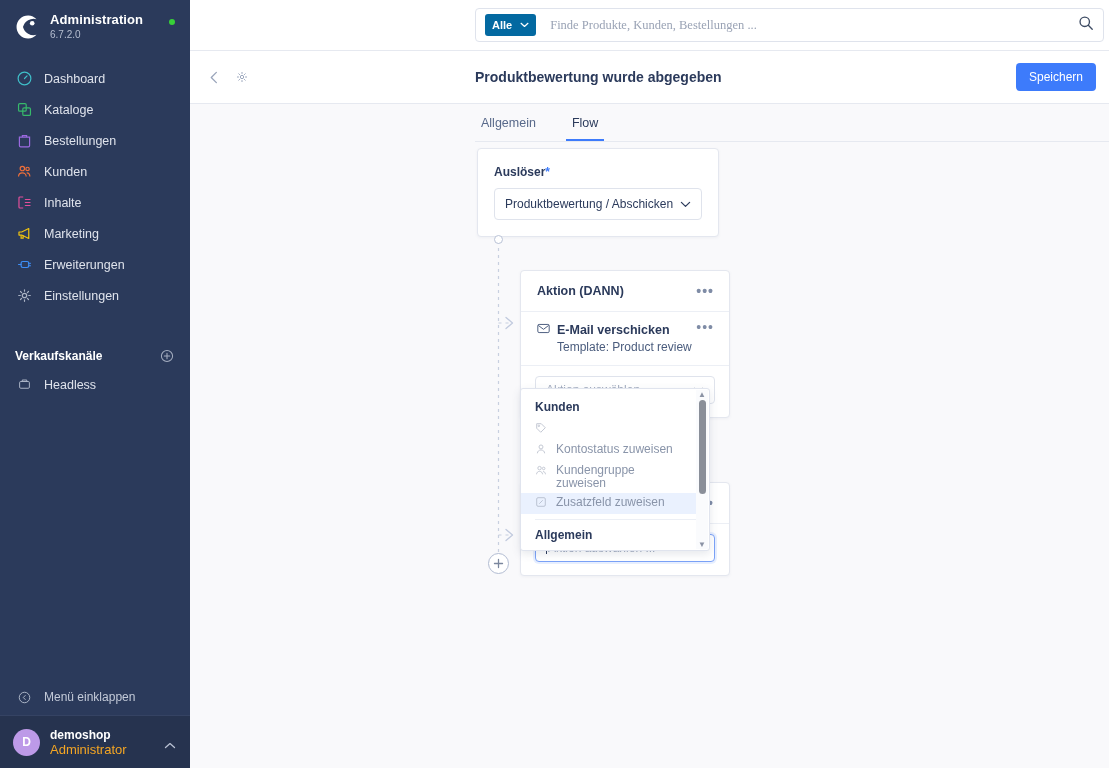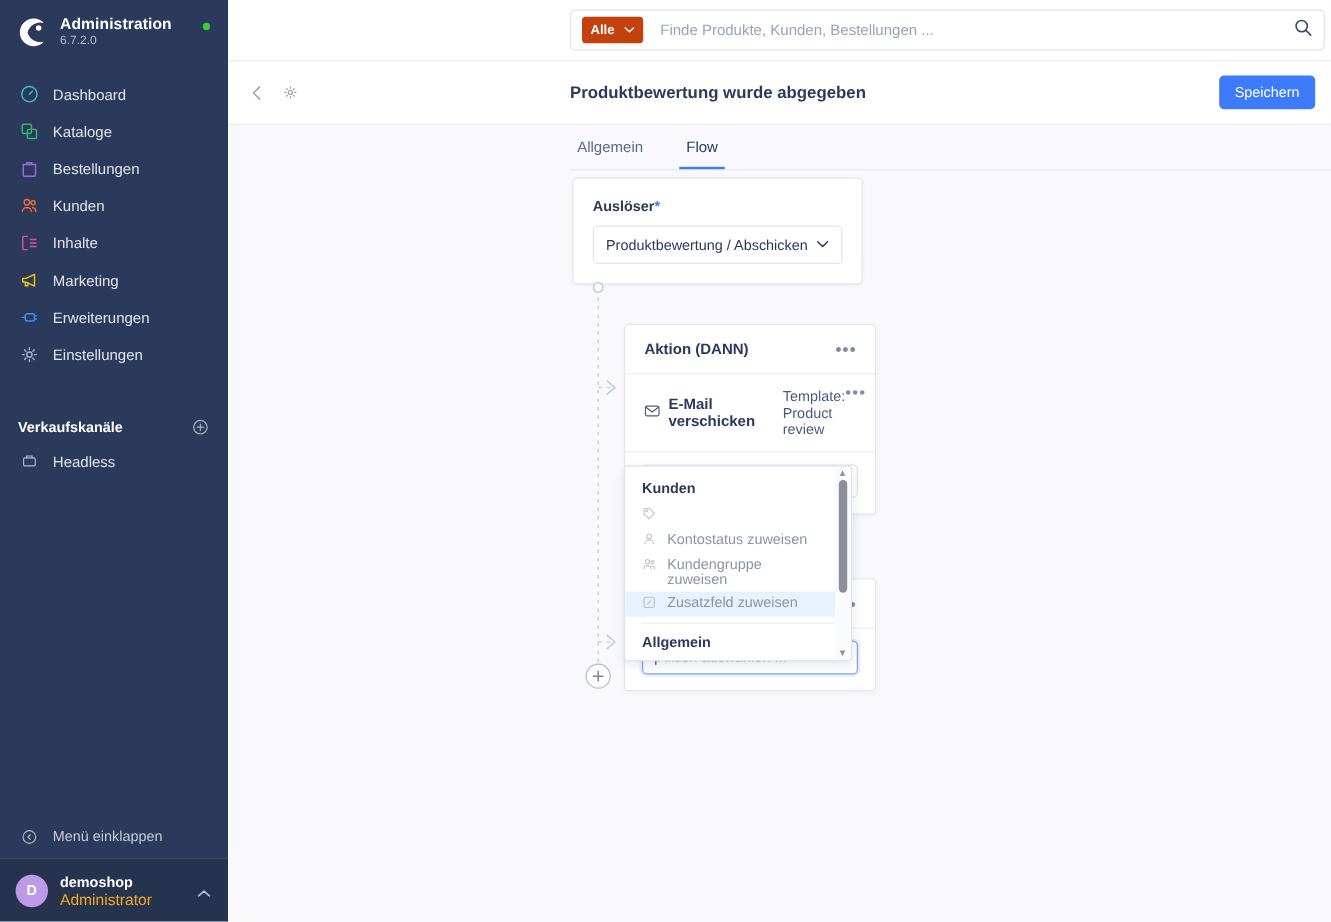--- a/index.html
+++ b/index.html
@@ -70,28 +70,28 @@
   .topbar {
     height: 51px; background: #fff; display: flex; align-items: center;
     border-bottom: 1px solid #e6e9f0;
   }
   .searchwrap {
     margin-left: 285px; width: 629px; height: 34px;
     border: 1px solid #dfe3ec; border-radius: 4px; background: #fff;
     display: flex; align-items: center; padding: 0 9px;
   }
   .scope-btn {
-    height: 22px; background: #c2410c; color: #fff; border-radius: 3px;
+    height: 22px; background: #0369a1; color: #fff; border-radius: 3px;
     font-size: 11px; display: flex; align-items: center; padding: 0 7px; cursor: pointer;
     font-weight: bold; gap: 8px;
   }
   .scope-caret { font-size: 8px; }
   .search-input {
     border: 0; outline: 0; flex: 1 1 auto; margin-left: 14px; font-size: 12.5px;
-    color: #404040; background: transparent; font-family: Liberation Sans, sans-serif;
+    color: #404040; background: transparent; font-family: Liberation Serif, serif;
   }
   .search-input::placeholder { color: #9aa3b5; }
   .search-icon { cursor: pointer; color: #3d4b63; }
 
   .smartbar {
     height: 53px; background: #fff; display: flex; align-items: center;
     border-bottom: 1px solid #e6e9f0; position: relative;
   }
   .sb-left { display: flex; align-items: center; gap: 14px; padding-left: 18px; }
   .sb-icon { cursor: pointer; color: #9aa5bb; display: flex; }
@@ -132,21 +132,21 @@
   .req { color: #3d7bfb; font-weight: bold; }
   .select {
     margin: 9px 16px 16px 16px; height: 32px; border: 1px solid #dfe3ec;
     border-radius: 4px; display: flex; align-items: center; justify-content: space-between;
     padding: 0 10px; font-size: 12px; color: #2b3a5b; background: #fff; cursor: pointer;
   }
   .chev { color: #2b3a5b; font-size: 11px; }
 
   .action-card { left: 330px; top: 128px; width: 210px; }
   .act-row { padding: 11px 15px 11px 16px; display: flex; align-items: flex-start; justify-content: space-between; }
-  .act-main { display: flex; gap: 3px; }
+  .act-main { display: flex; flex-direction: column; gap: 3px; }
   .act-title { font-size: 12.5px; font-weight: bold; color: #2b3a5b; display: flex; align-items: center; gap: 7px; }
   .act-sub { font-size: 12px; color: #4a5c7d; padding-left: 20px; }
 
   .select-empty {
     margin: 10px 14px 13px 14px; height: 28px; border: 1px solid #dfe3ec;
     border-radius: 4px; display: flex; align-items: center; justify-content: space-between;
     padding: 0 10px; font-size: 12px; color: #a4adc0; background: #fff; cursor: pointer;
   }
 
   .action-card2 { left: 330px; top: 340px; width: 210px; }

